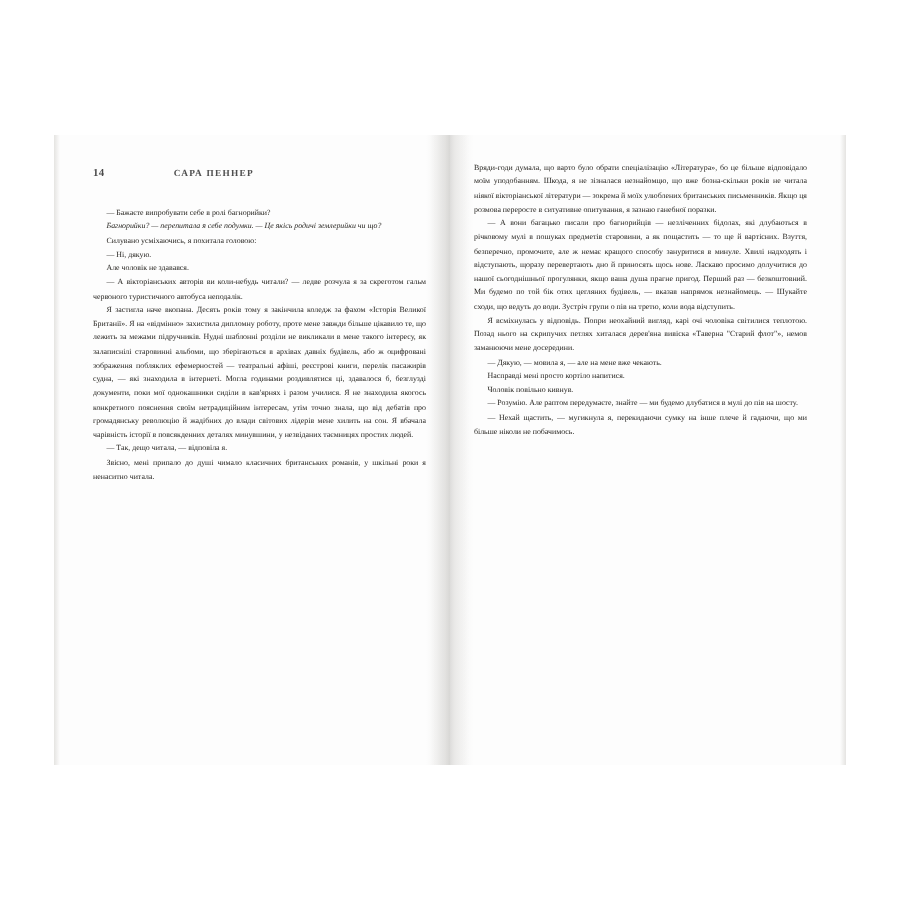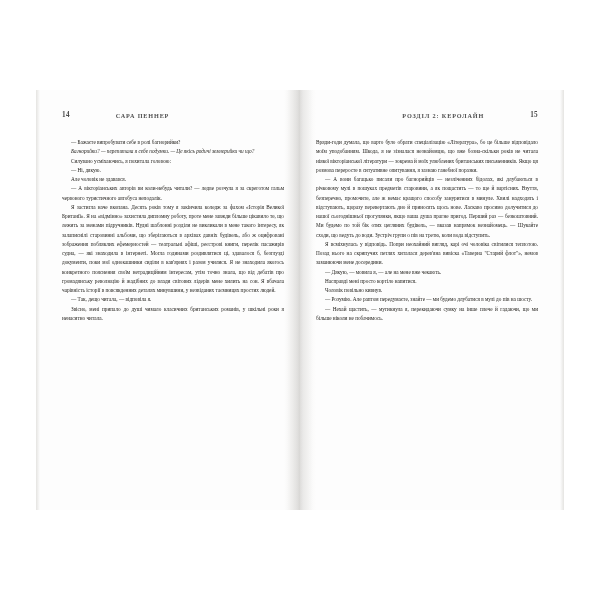--- a/index.html
+++ b/index.html
@@ -162,24 +162,20 @@
         <p>— А вікторіанських авторів ви коли-небудь читали? — ледве розчула я за скреготом гальм червоного туристичного автобуса неподалік.</p>
         <p>Я застигла наче вкопана. Десять років тому я закінчила коледж за фахом «Історія Великої Британії». Я на «відмінно» захистила дипломну роботу, проте мене завжди більше цікавило те, що лежить за межами підручників. Нудні шаблонні розділи не викликали в мене такого інтересу, як залаписнілі старовинні альбоми, що зберігаються в архівах давніх будівель, або ж оцифровані зображення побляклих ефемерностей — театральні афіші, реєстрові книги, перелік пасажирів судна, — які знаходила в інтернеті. Могла годинами роздивлятися ці, здавалося б, безглузді документи, поки мої однокашники сиділи в кав'ярнях і разом училися. Я не знаходила якогось конкретного пояснення своїм нетрадиційним інтересам, утім точно знала, що від дебатів про громадянську революцію й жадібних до влади світових лідерів мене хилить на сон. Я вбачала чарівність історії в повсякденних деталях минувшини, у незвіданих таємницях простих людей.</p>
         <p>— Так, дещо читала, — відповіла я.</p>
         <p>Звісно, мені припало до душі чимало класичних британських романів, у шкільні роки я ненаситно читала.</p>
       </div>
     </div>
 
     <div class="page page-right">
       <div class="edge edge-r"></div>
 
-      <div class="runhead runhead-right">
-        <span class="runhead-title">РОЗДІЛ 2: КЕРОЛАЙН</span>
-        <span class="folio">15</span>
-      </div>
 
       <div class="body-col">
         <p class="noindent">Вряди-годи думала, що варто було обрати спеціалізацію «Література», бо це більше відповідало моїм уподобанням. Шкода, я не зізналася незнайомцю, що вже бозна-скільки років не читала ніякої вікторіанської літератури — зокрема й моїх улюблених британських письменників. Якщо ця розмова переросте в ситуативне опитування, я зазнаю ганебної поразки.</p>
         <p>— А вони багацько писали про багнорийців — незліченних бідолах, які длубаються в річковому мулі в пошуках предметів старовини, а як пощастить — то ще й вартісних. Взуття, безперечно, промочите, але ж немає кращого способу зануритися в минуле. Хвилі надходять і відступають, щоразу перевертають дно й приносять щось нове. Ласкаво просимо долучитися до нашої сьогоднішньої прогулянки, якщо ваша душа прагне пригод. Перший раз — безкоштовний. Ми будемо по той бік отих цегляних будівель, — вказав напрямок незнайомець. — Шукайте сходи, що ведуть до води. Зустріч групи о пів на третю, коли вода відступить.</p>
         <p>Я всміхнулась у відповідь. Попри неохайний вигляд, карі очі чоловіка світилися теплотою. Позад нього на скрипучих петлях хиталася дерев'яна вивіска «Таверна "Старий флот"», немов заманюючи мене досередини.</p>
         <p>— Дякую, — мовила я, — але на мене вже чекають.</p>
         <p>Насправді мені просто кортіло напитися.</p>
         <p>Чоловік повільно кивнув.</p>
         <p>— Розумію. Але раптом передумаєте, знайте — ми будемо длубатися в мулі до пів на шосту.</p>
         <p>— Нехай щастить, — мугикнула я, перекидаючи сумку на інше плече й гадаючи, що ми більше ніколи не побачимось.</p>

